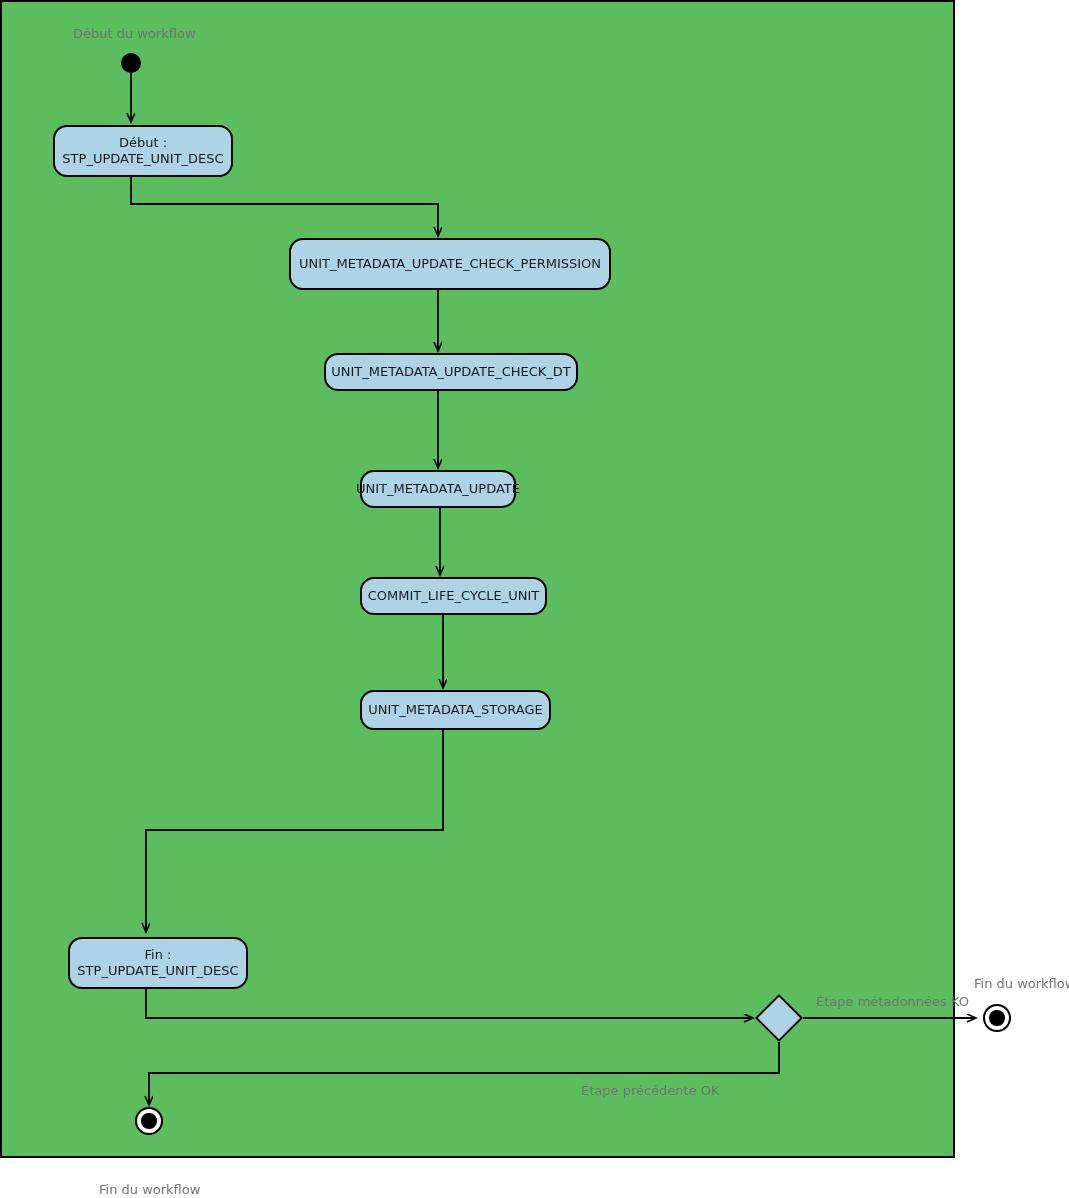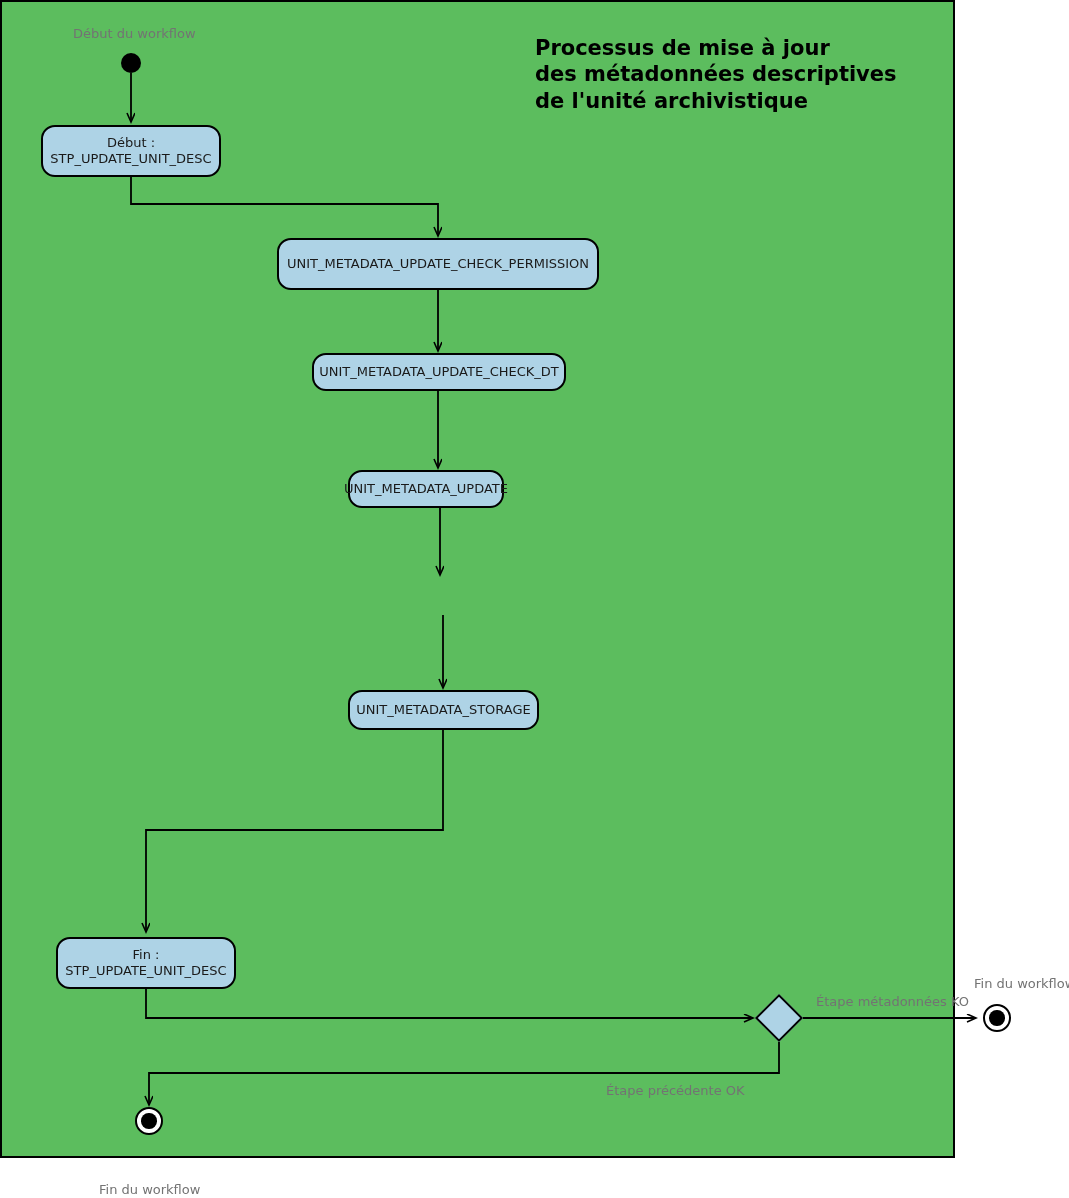--- a/index.html
+++ b/index.html
@@ -43,20 +43,21 @@
     box-sizing: border-box;
     display: flex;
     align-items: center;
     justify-content: center;
     text-align: center;
     font-size: 13px;
     color: #1a1a1a;
     line-height: 1.25;
     white-space: pre-line;
     padding: 0 10px;
+    margin-left: 12px;
   }
   .label {
     position: absolute;
     font-size: 13px;
     color: #737373;
     white-space: nowrap;
   }
   .title {
     position: absolute;
     font-size: 21px;
@@ -126,48 +127,46 @@
       <path d="M443,728 L443,830 L146,830 L146,931" marker-end="url(#ah)"></path>
 
       <path d="M146,989 L146,1018 L752,1018" marker-end="url(#ah)"></path>
 
       <path d="M803,1018 L975,1018" marker-end="url(#ah)"></path>
 
       <path d="M779,1042 L779,1073 L149,1073 L149,1104" marker-end="url(#ah)"></path>
     </g>
   </svg>
 
-  <div class="title" style="left:535px; top:35px;">Processus de mise à jour
-des métadonnées descriptives
-de l'unité archivistique</div>
 
   <div class="label" style="left:73px; top:26px;">Début du workflow</div>
   <div class="start-dot" style="left:121px; top:53px; width:20px; height:20px;"></div>
 
   <div class="node" style="left:41px; top:125px; width:180px; height:52px;">Début :
 STP_UPDATE_UNIT_DESC</div>
 
   <div class="node" style="left:277px; top:238px; width:322px; height:52px;">UNIT_METADATA_UPDATE_CHECK_PERMISSION</div>
 
   <div class="node" style="left:312px; top:353px; width:254px; height:38px;">UNIT_METADATA_UPDATE_CHECK_DT</div>
 
   <div class="node" style="left:348px; top:470px; width:156px; height:38px;">UNIT_METADATA_UPDATE</div>
 
+  <div class="node" style="left:348px; top:577px; width:187px; height:38px;">COMMIT_LIFE_CYCLE_UNIT</div>
 
   <div class="node" style="left:348px; top:690px; width:191px; height:40px;">UNIT_METADATA_STORAGE</div>
 
   <div class="node" style="left:56px; top:937px; width:180px; height:52px;">Fin :
 STP_UPDATE_UNIT_DESC</div>
 
   <div class="diamond" style="left:762px; top:1001px; width:34px; height:34px;"></div>
 
 
   <div class="label" style="left:816px; top:994px;">Étape métadonnées KO</div>
 
-  <div class="label" style="left:606px; top:1083px;">Étape précédente OK</div>
+  <div class="label" style="left:581px; top:1083px;">Étape précédente OK</div>
 
   <div class="label" style="left:974px; top:976px;">Fin du workflow</div>
   <div class="end-ring" style="left:983px; top:1004px; width:28px; height:28px;">
       <span></span>
     </div>
 
   <div class="end-ring" style="left:135px; top:1107px; width:28px; height:28px;">
       <span></span>
     </div>
   <div class="label" style="left:99px; top:1182px;">Fin du workflow</div>

